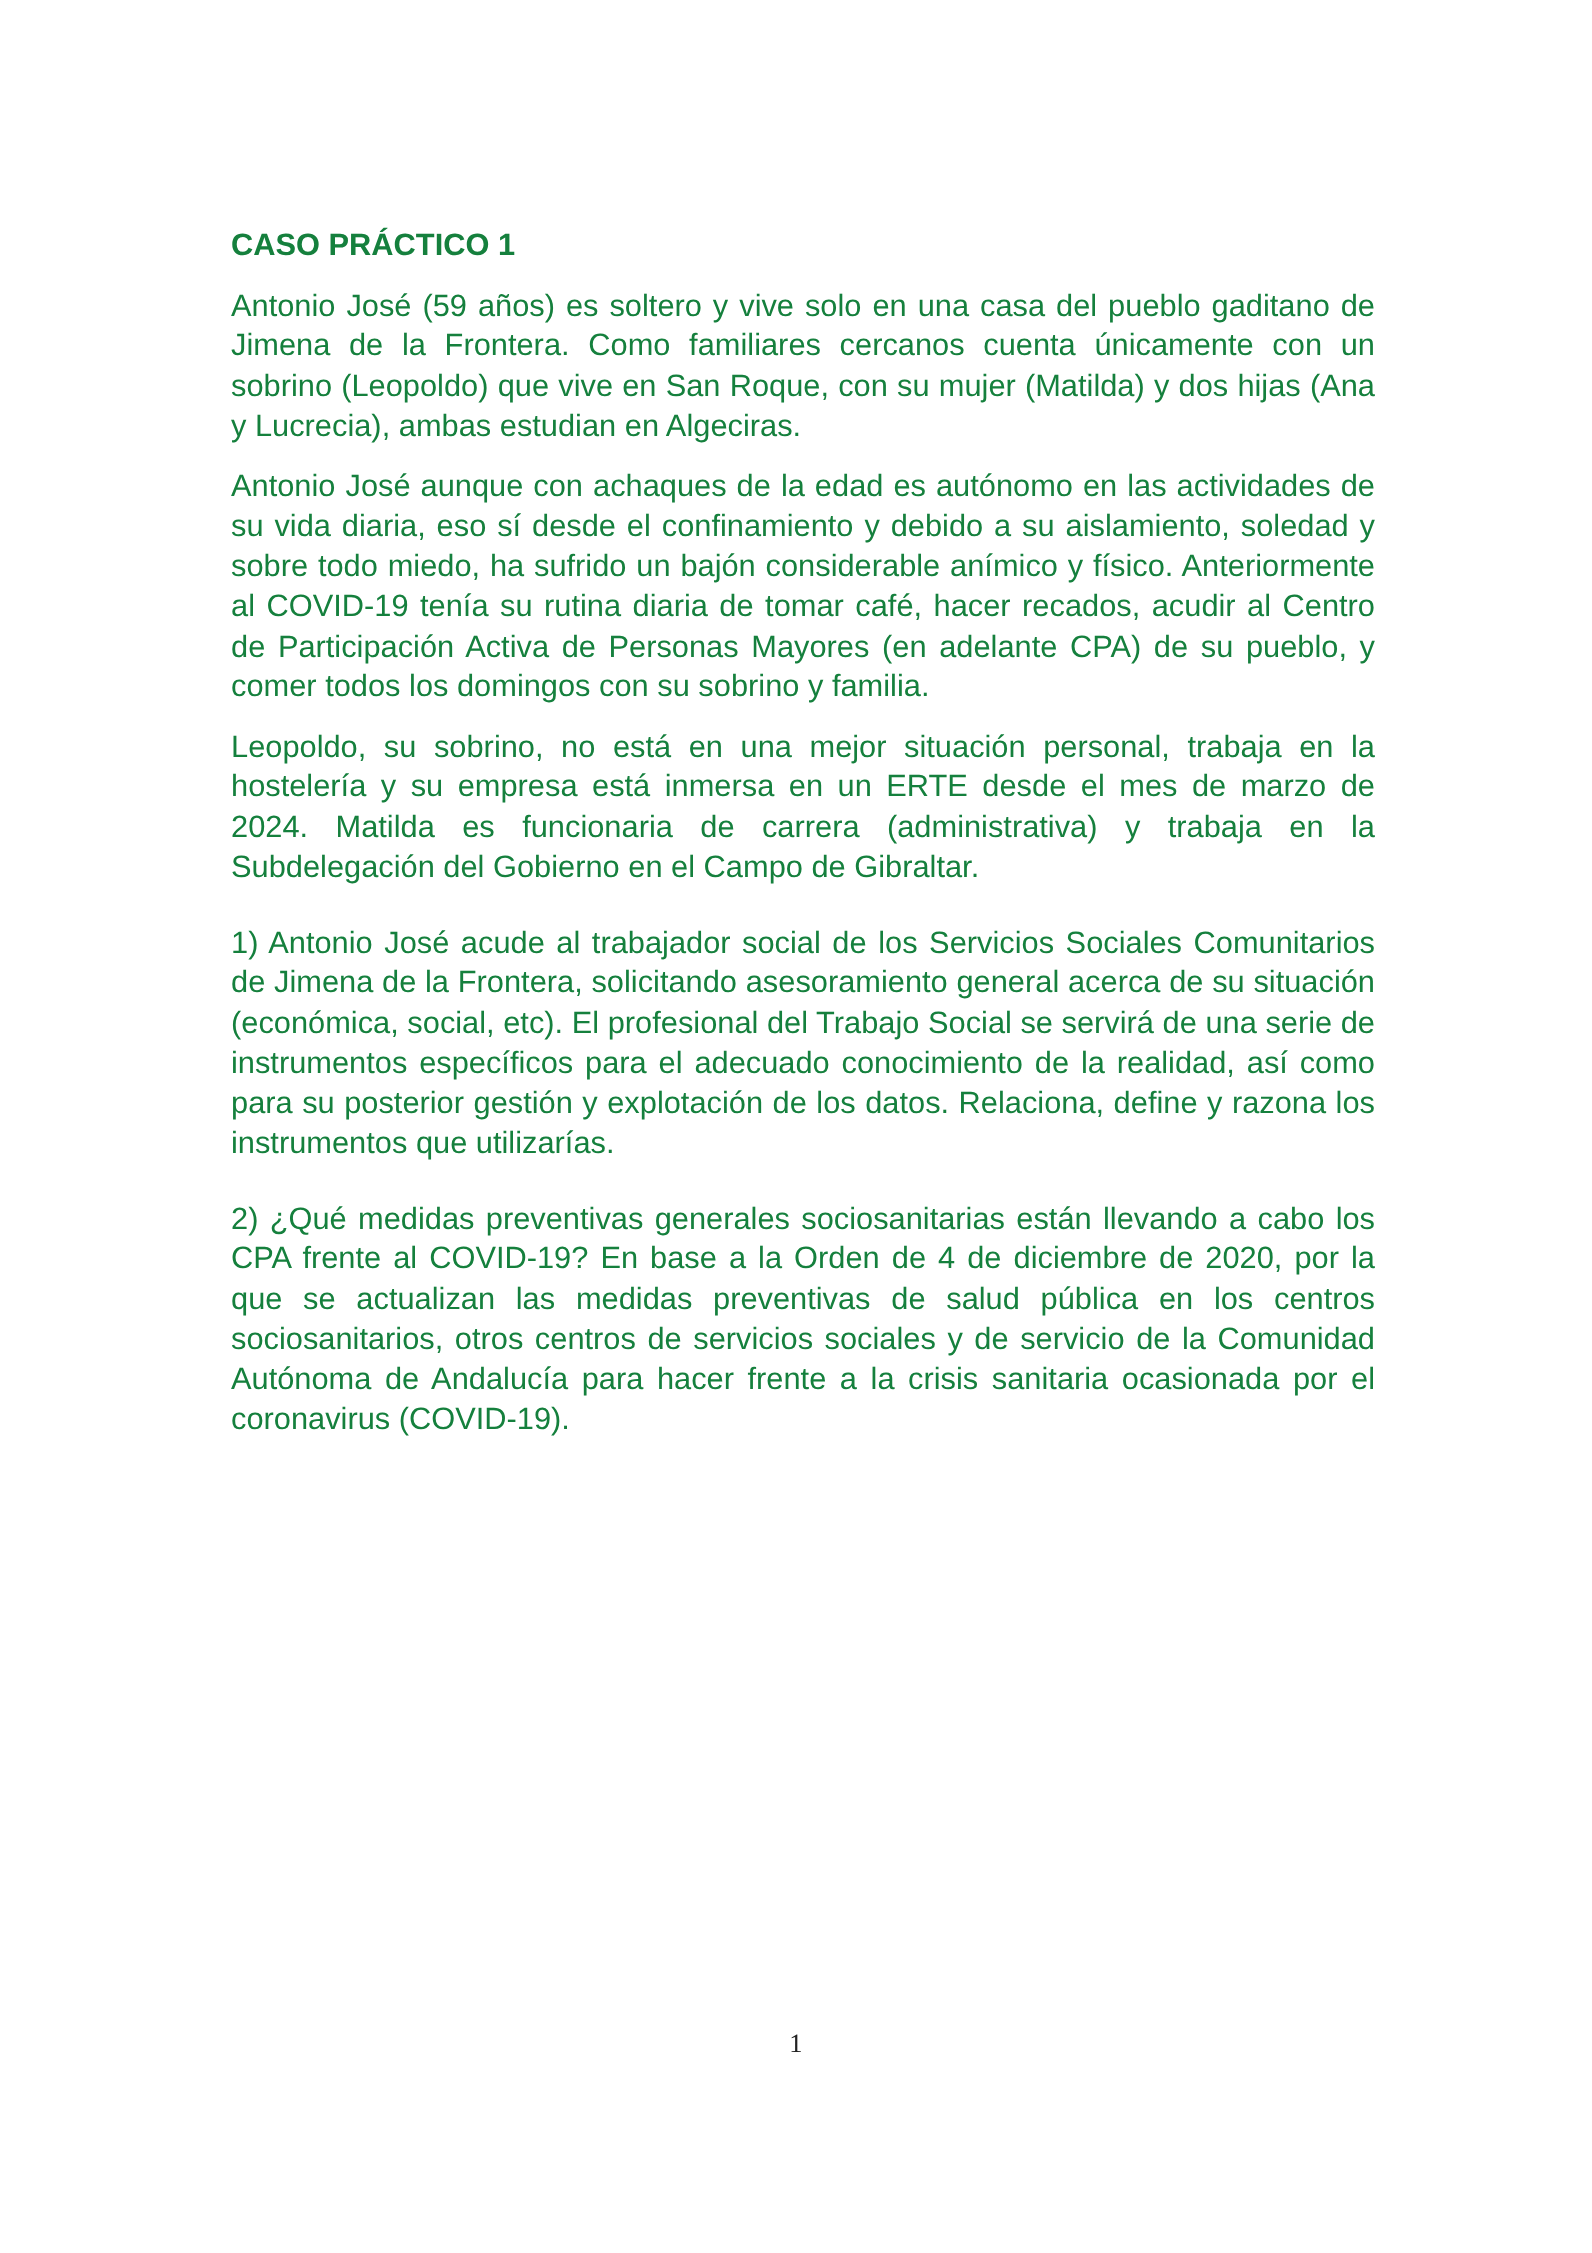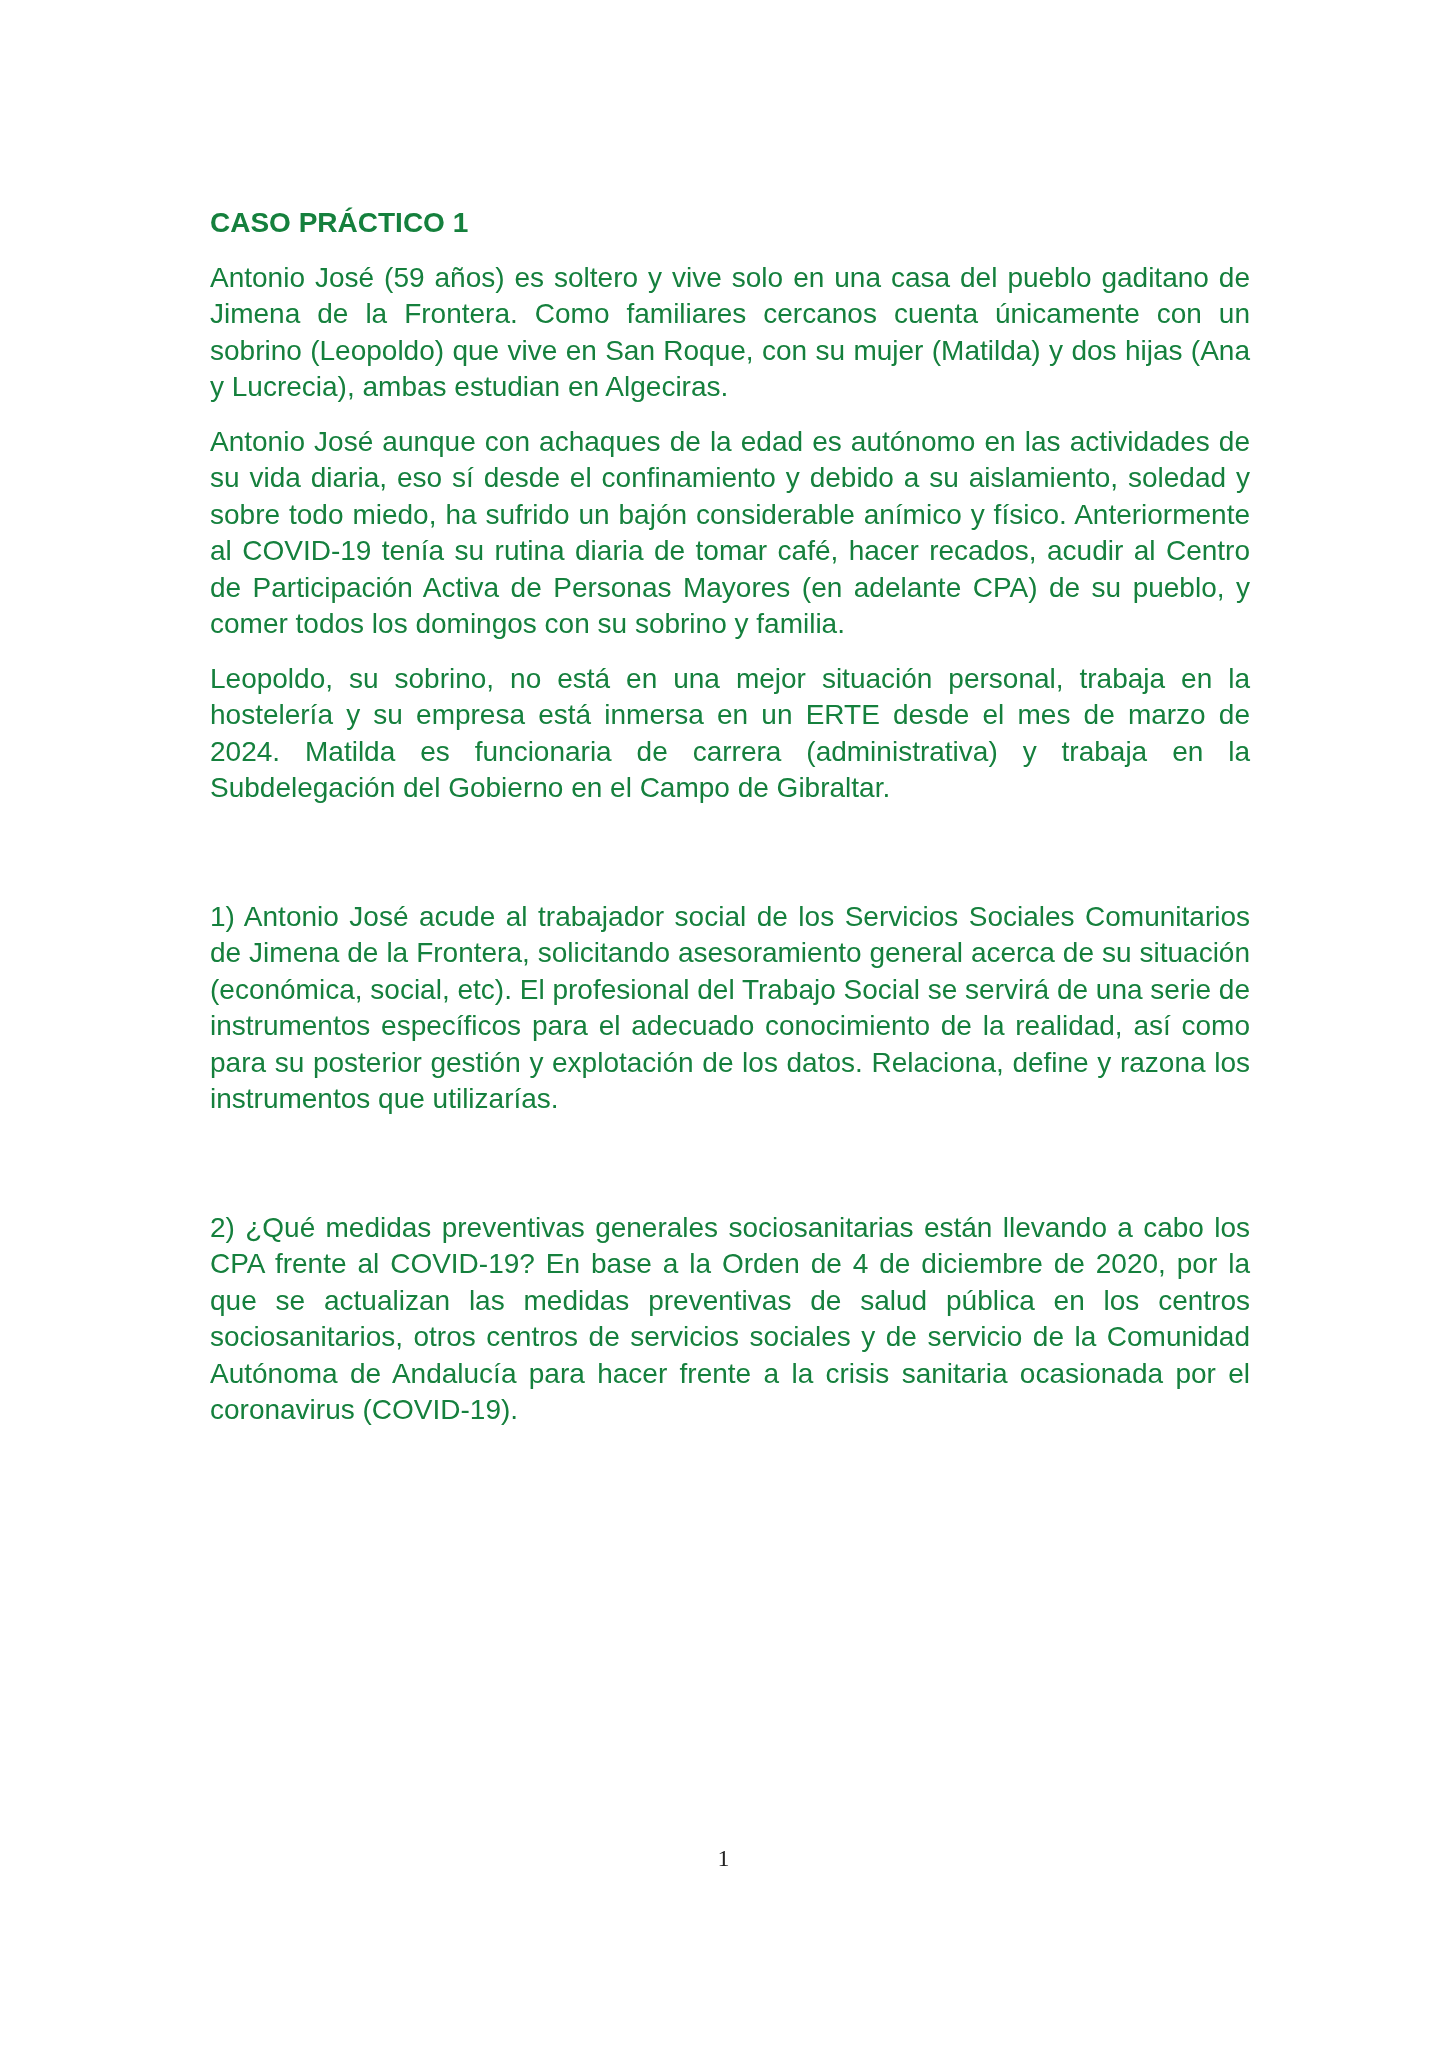--- a/index.html
+++ b/index.html
@@ -1,20 +1,20 @@
 <!DOCTYPE html>
 <html><head>
 <meta charset="utf-8">
 <style>
   html, body { margin: 0; padding: 0; background: #ffffff; }
   body { width: 1447px; height: 2048px; position: relative; overflow: hidden; }
   .page { position: absolute; left: 210px; top: 205px; width: 1040px; color: #15803d; font-family: "Liberation Sans", sans-serif; font-size: 28px; line-height: 36.5px; }
   .title { font-weight: bold; margin: 0 0 18px 0; font-size: 28px; }
   p { margin: 0 0 18px 0; text-align: justify; }
-  .gap-lg { margin-top: 92px; }
+  .gap-lg { margin-top: 32px; }
   .pagenum { position: absolute; left: 0; width: 1447px; top: 1845px; text-align: center; font-family: "Liberation Serif", serif; font-size: 24px; color: #222; }
 </style>
 </head>
 <body>
 
 <div class="page">
   <div class="title">CASO PRÁCTICO 1</div>
   <p>Antonio José (59 años) es soltero y vive solo en una casa del pueblo gaditano de Jimena de la Frontera. Como familiares cercanos cuenta únicamente con un sobrino (Leopoldo) que vive en San Roque, con su mujer (Matilda) y dos hijas (Ana y Lucrecia), ambas estudian en Algeciras.</p>
   <p>Antonio José aunque con achaques de la edad es autónomo en las actividades de su vida diaria, eso sí desde el confinamiento y debido a su aislamiento, soledad y sobre todo miedo, ha sufrido un bajón considerable anímico y físico. Anteriormente al COVID-19 tenía su rutina diaria de tomar café, hacer recados, acudir al Centro de Participación Activa de Personas Mayores (en adelante CPA) de su pueblo, y comer todos los domingos con su sobrino y familia.</p>
   <p>Leopoldo, su sobrino, no está en una mejor situación personal, trabaja en la hostelería y su empresa está inmersa en un ERTE desde el mes de marzo de 2024. Matilda es funcionaria de carrera (administrativa) y trabaja en la Subdelegación del Gobierno en el Campo de Gibraltar.</p>

